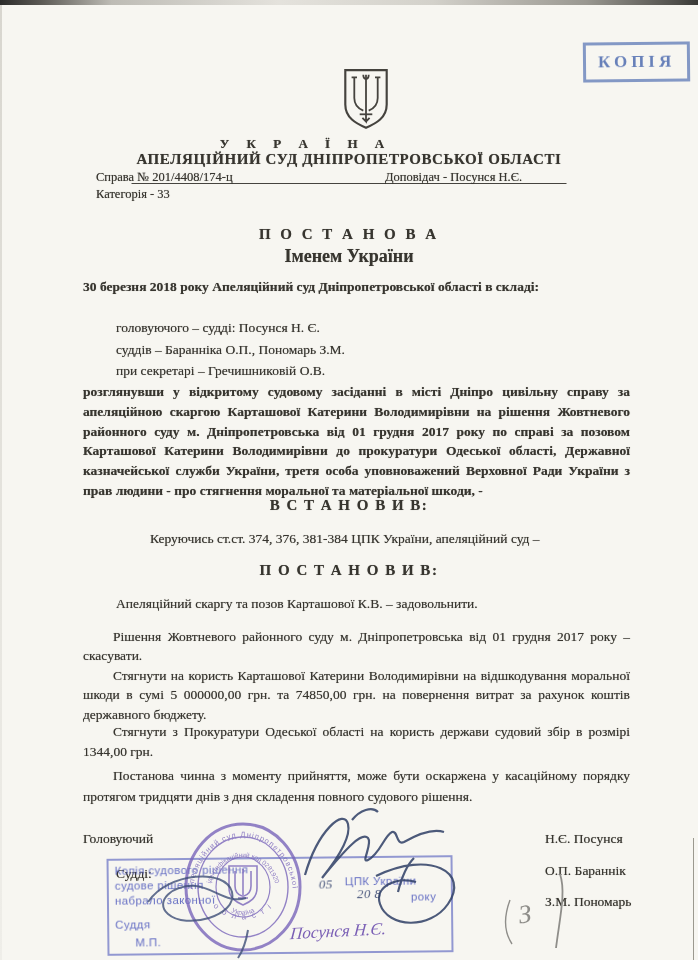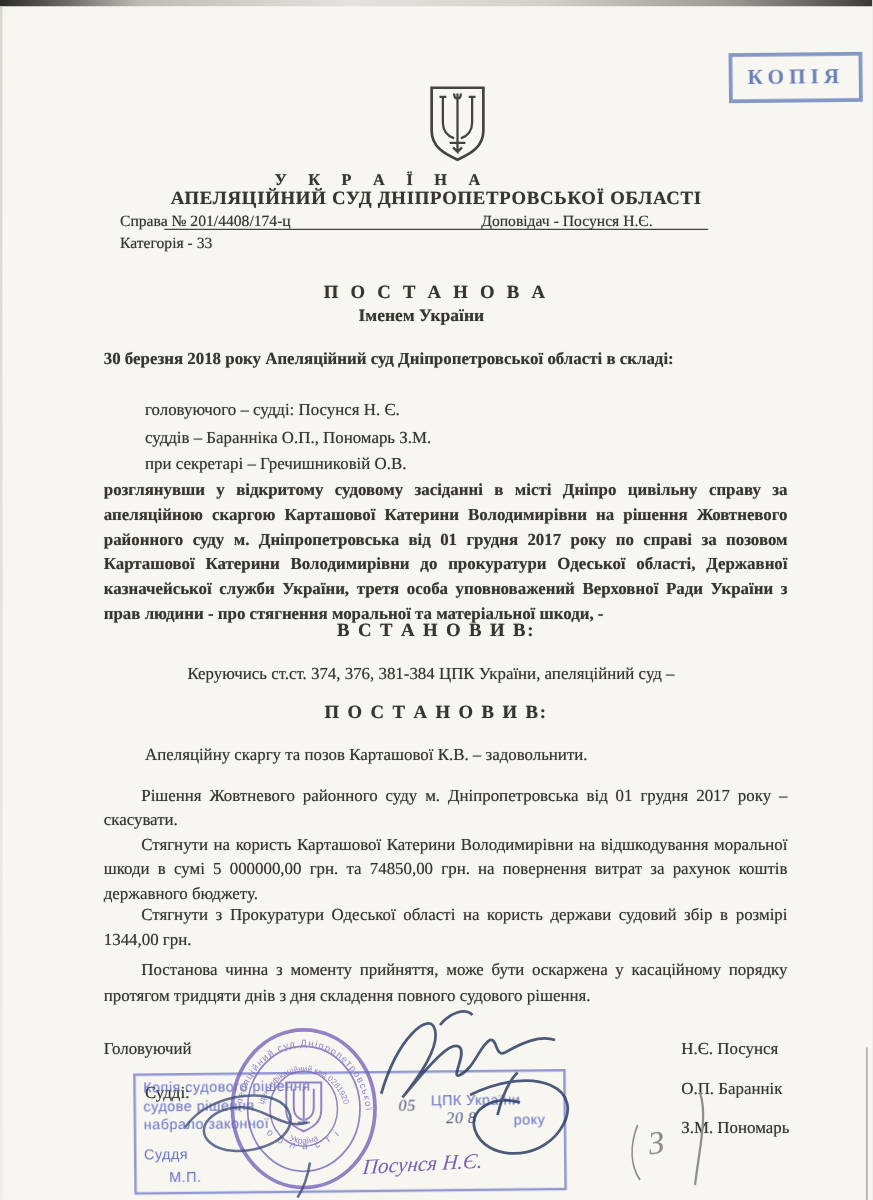--- a/index.html
+++ b/index.html
@@ -24,21 +24,21 @@
   .country{left:0;top:136px;width:611px;text-align:center;font-weight:bold;
     font-size:13px;letter-spacing:7px;}
   .court{left:50%;top:151px;transform:translateX(-50%);font-weight:bold;
     font-size:15px;letter-spacing:.6px;white-space:nowrap;
     border-bottom:1.5px solid #46443f;padding:0 5px 15px;}
   .case-left{left:96px;top:169px;font-size:12.5px;line-height:16.5px;}
   .case-right{left:385px;top:169px;font-size:12.5px;line-height:16.5px;}
   
   .title-main{left:0;top:226px;width:698px;text-align:center;font-weight:bold;
     font-size:15px;letter-spacing:3px;}
-  .title-sub{left:0;top:246px;width:674px;text-align:center;font-weight:bold;font-size:14px;}
+  .title-sub{left:0;top:246px;width:674px;text-align:center;font-weight:bold;font-size:18px;padding-left:12px;}
   .heading-center{left:0;width:698px;text-align:center;font-weight:bold;
     font-size:15px;letter-spacing:1.5px;}
   
   .body-txt{font-size:13.5px;}
   .date-line{left:83px;top:279px;font-weight:bold;}
   .panel{left:116px;top:317px;line-height:21.5px;}
   .case-par{left:83px;top:382px;width:547px;font-weight:bold;line-height:19.8px;
     text-align:justify;text-align-last:left;}
   .keruyuchys{left:150px;top:531px;text-align:right;}
   .p-single{left:116px;top:596px;}
@@ -114,21 +114,21 @@
     <div>при секретарі – Гречишниковій  О.В.</div>
   </div>
 
   <div class="abs body-txt case-par blur">розглянувши у  відкритому судовому засіданні в місті Дніпро цивільну справу за апеляційною скаргою Карташової Катерини Володимирівни на рішення Жовтневого районного суду м. Дніпропетровська від 01 грудня 2017 року по справі за позовом Карташової Катерини Володимирівни до прокуратури Одеської області, Державної казначейської служби України, третя особа уповноважений Верховної Ради України з прав людини - про стягнення моральної та матеріальної шкоди, -</div>
 
   <div class="abs heading-center blur" style="top:497px">В С Т А Н О В И В:</div>
   <div class="abs body-txt keruyuchys blur">Керуючись ст.ст. 374, 376, 381-384 ЦПК  України,    апеляційний суд –</div>
 
   <div class="abs heading-center blur" style="top:562px">П О С Т А Н О В И В:</div>
 
-  <div class="abs body-txt p-single blur">Апеляційну  скаргу та позов Карташової К.В. – задовольнити.</div>
+  <div class="abs body-txt p-single blur">Апеляційний  скаргу та позов Карташової К.В. – задовольнити.</div>
 
   <div class="abs body-txt block-resolve">
     <p class="blur">Рішення Жовтневого районного суду м. Дніпропетровська від 01 грудня 2017 року – скасувати.</p>
     <p class="blur">Стягнути на користь Карташової Катерини Володимирівни на відшкодування моральної шкоди в сумі 5 000000,00 грн. та 74850,00 грн. на повернення витрат за рахунок коштів державного бюджету.</p>
   </div>
 
   <div class="abs body-txt p-fee blur">Стягнути з Прокуратури Одеської області на користь держави судовий збір в розмірі 1344,00 грн.</div>
 
   <div class="abs body-txt closing blur">Постанова чинна з моменту прийняття, може бути оскаржена у касаційному порядку протягом тридцяти днів з дня складення повного судового рішення.</div>
 

